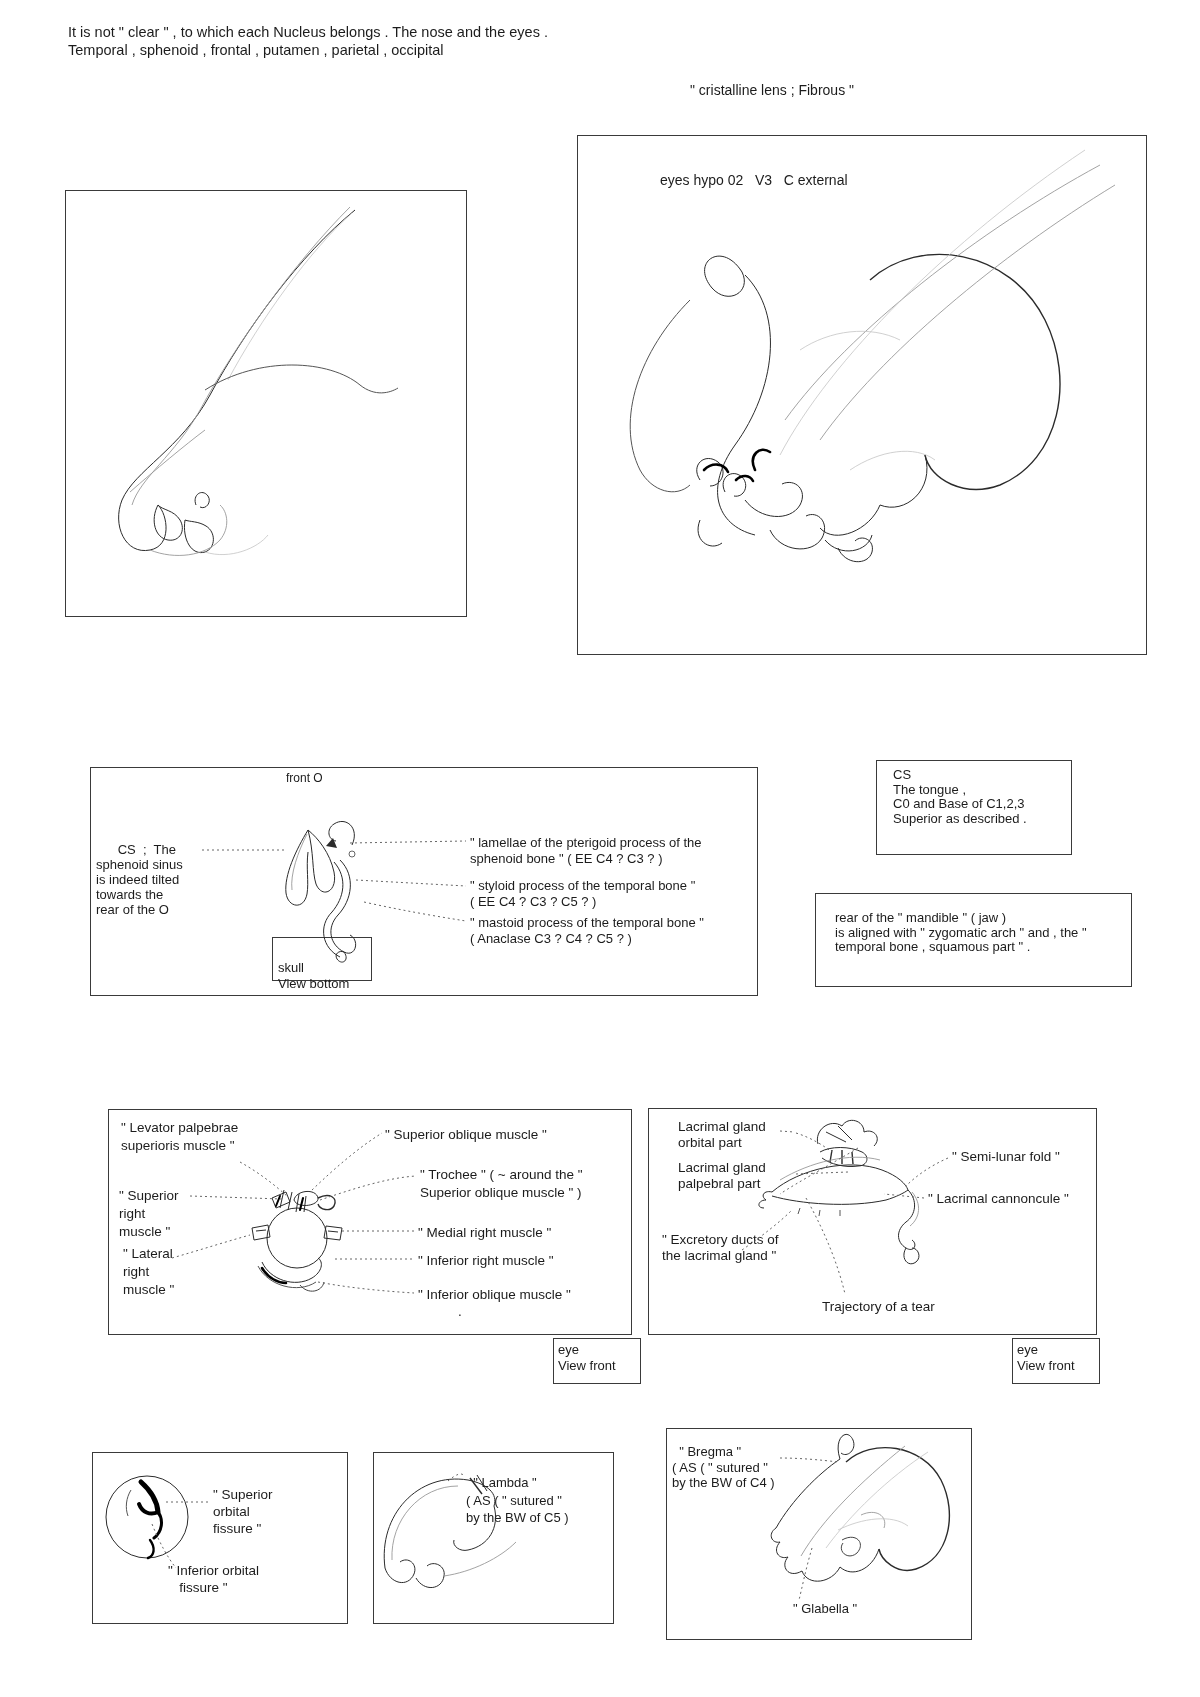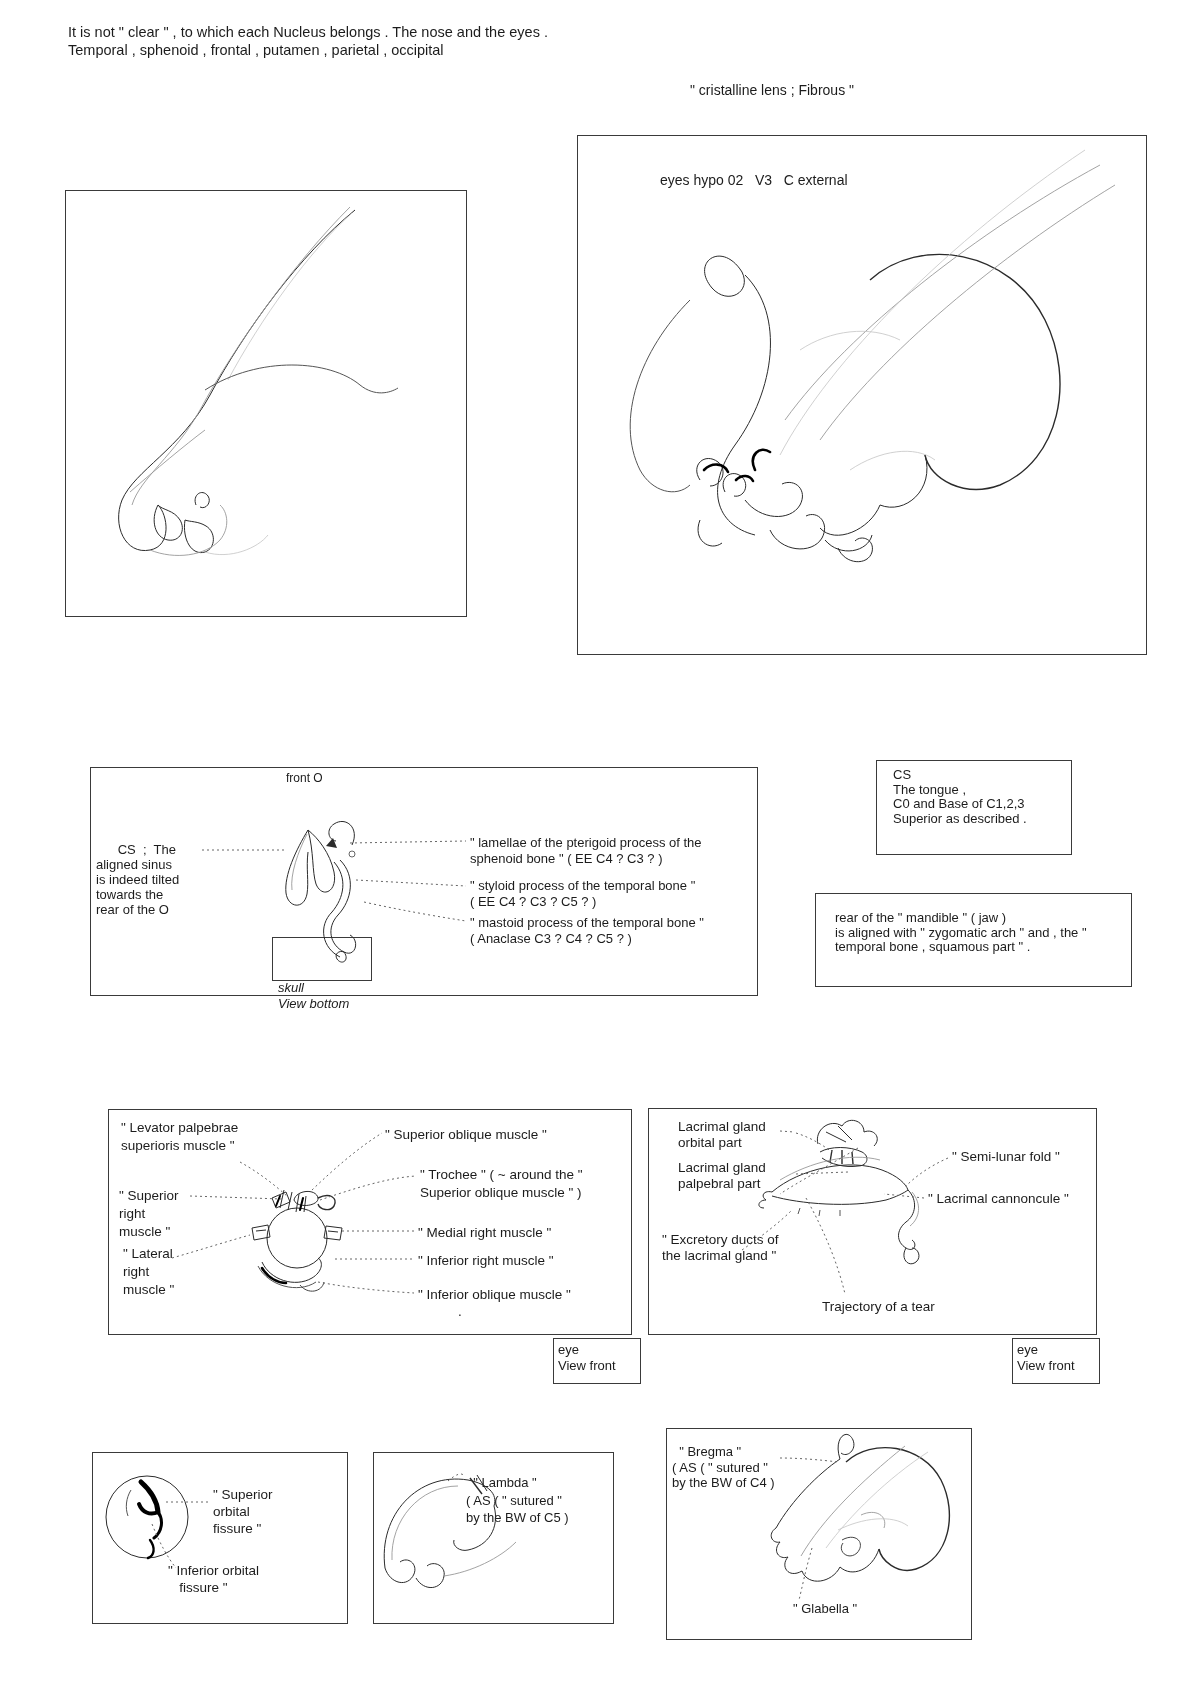--- a/index.html
+++ b/index.html
@@ -61,32 +61,32 @@
     <path class="vlt" d="M850,470 C880,450 915,445 935,460"></path>
     <path class="vlt" d="M800,350 C830,330 870,325 900,340"></path>
     <path class="ink" d="M838,548 C845,565 868,566 872,552 C875,540 862,534 855,541"></path>
     <path class="ink" d="M700,520 C692,540 710,552 722,543"></path>
     <path class="dk" d="M736,480 C742,474 750,475 753,481"></path>
   </svg>
 
   <div class="panel" style="left:90px;top:767px;width:666px;height:227px;"></div>
   <div class="t" style="left:286px;top:770px;font-size:12px;">front O</div>
   <div class="t" style="left:96px;top:842px;line-height:15px;font-size:13px;">      CS  ;  The
-aligned sinus
+sphenoid sinus
 is indeed tilted
 towards the
 rear of the O</div>
   <div class="t" style="left:470px;top:835px;font-size:13px;line-height:16px;">" lamellae of the pterigoid process of the
 sphenoid bone " ( EE C4 ? C3 ? )</div>
   <div class="t" style="left:470px;top:878px;font-size:13px;line-height:16px;">" styloid process of the temporal bone "
 ( EE C4 ? C3 ? C5 ? )</div>
   <div class="t" style="left:470px;top:915px;font-size:13px;line-height:16px;">" mastoid process of the temporal bone "
 ( Anaclase C3 ? C4 ? C5 ? )</div>
   <div class="tagbox" style="left:272px;top:937px;width:98px;height:42px;"></div>
-  <div class="t" style="left:278px;top:980px;font-size:13px;line-height:16px;font-style:italic;">skull
+  <div class="t" style="left:278px;top:960px;font-size:13px;line-height:16px;">skull
 View bottom</div>
   <svg class="sk" style="left:90px;top:767px;width:666px;height:227px;" viewBox="90 767 666 227">
     <path class="ink" d="M308,830 C296,850 284,875 286,893 C288,908 304,910 307,894 C309,882 306,868 308,852"></path>
     <path class="ink" d="M308,830 C314,852 312,872 316,884 C322,899 338,892 334,872 C330,853 318,838 308,830"></path>
     <path class="lt" d="M307,834 C298,852 290,874 292,890"></path>
     <path class="ink" d="M352,845 C360,828 346,816 334,824 C326,829 328,840 336,841"></path>
     <path d="M333,838 L326,846 L337,848 Z" fill="#2b2b2b" stroke="none"></path>
     <circle cx="352" cy="854" r="3" class="ink" style="stroke:#666"></circle>
     <path class="ink" d="M340,860 C356,876 352,900 338,915 C326,928 330,945 344,952 C356,958 360,940 350,935"></path>
     <path class="ink" d="M334,862 C348,878 344,898 332,912 C318,926 322,948 340,957"></path>

